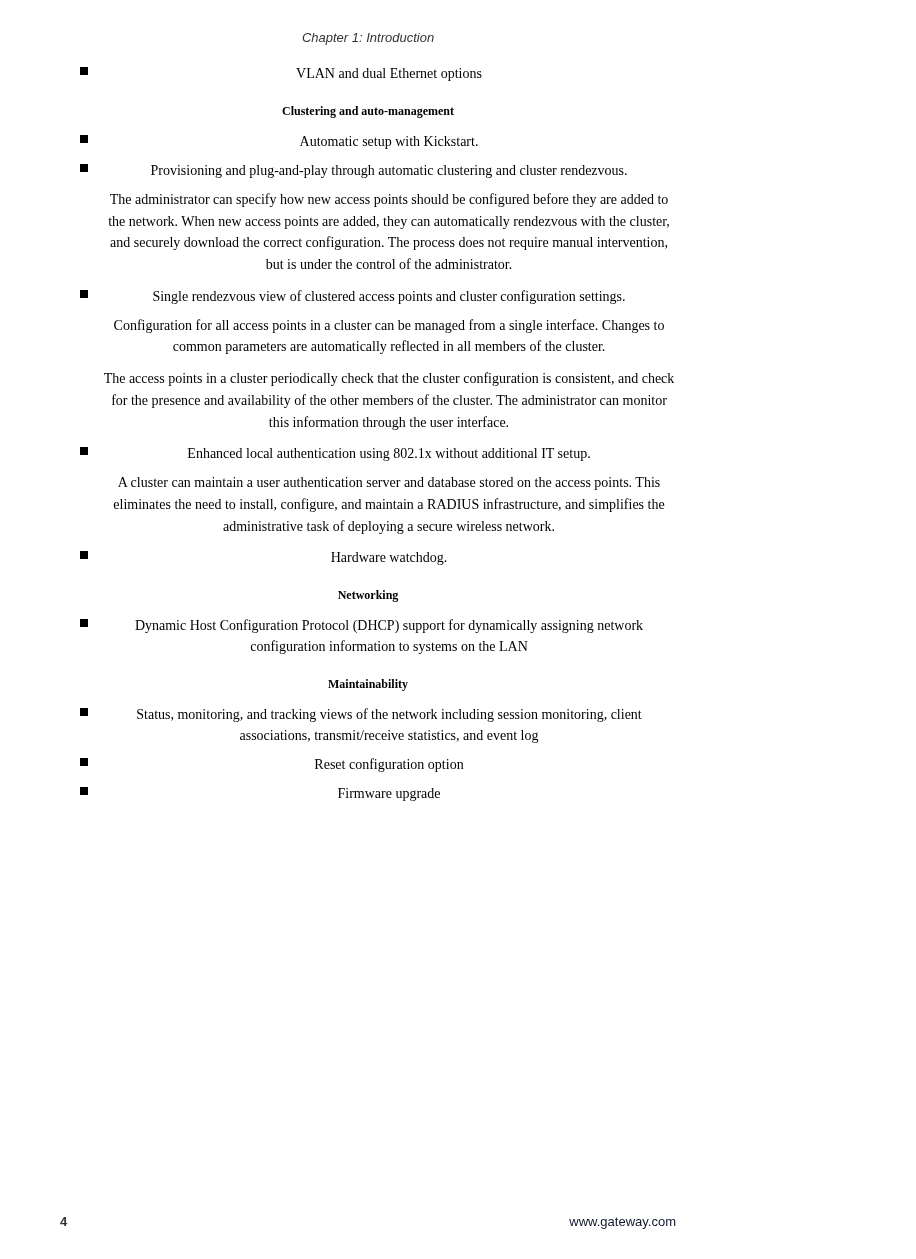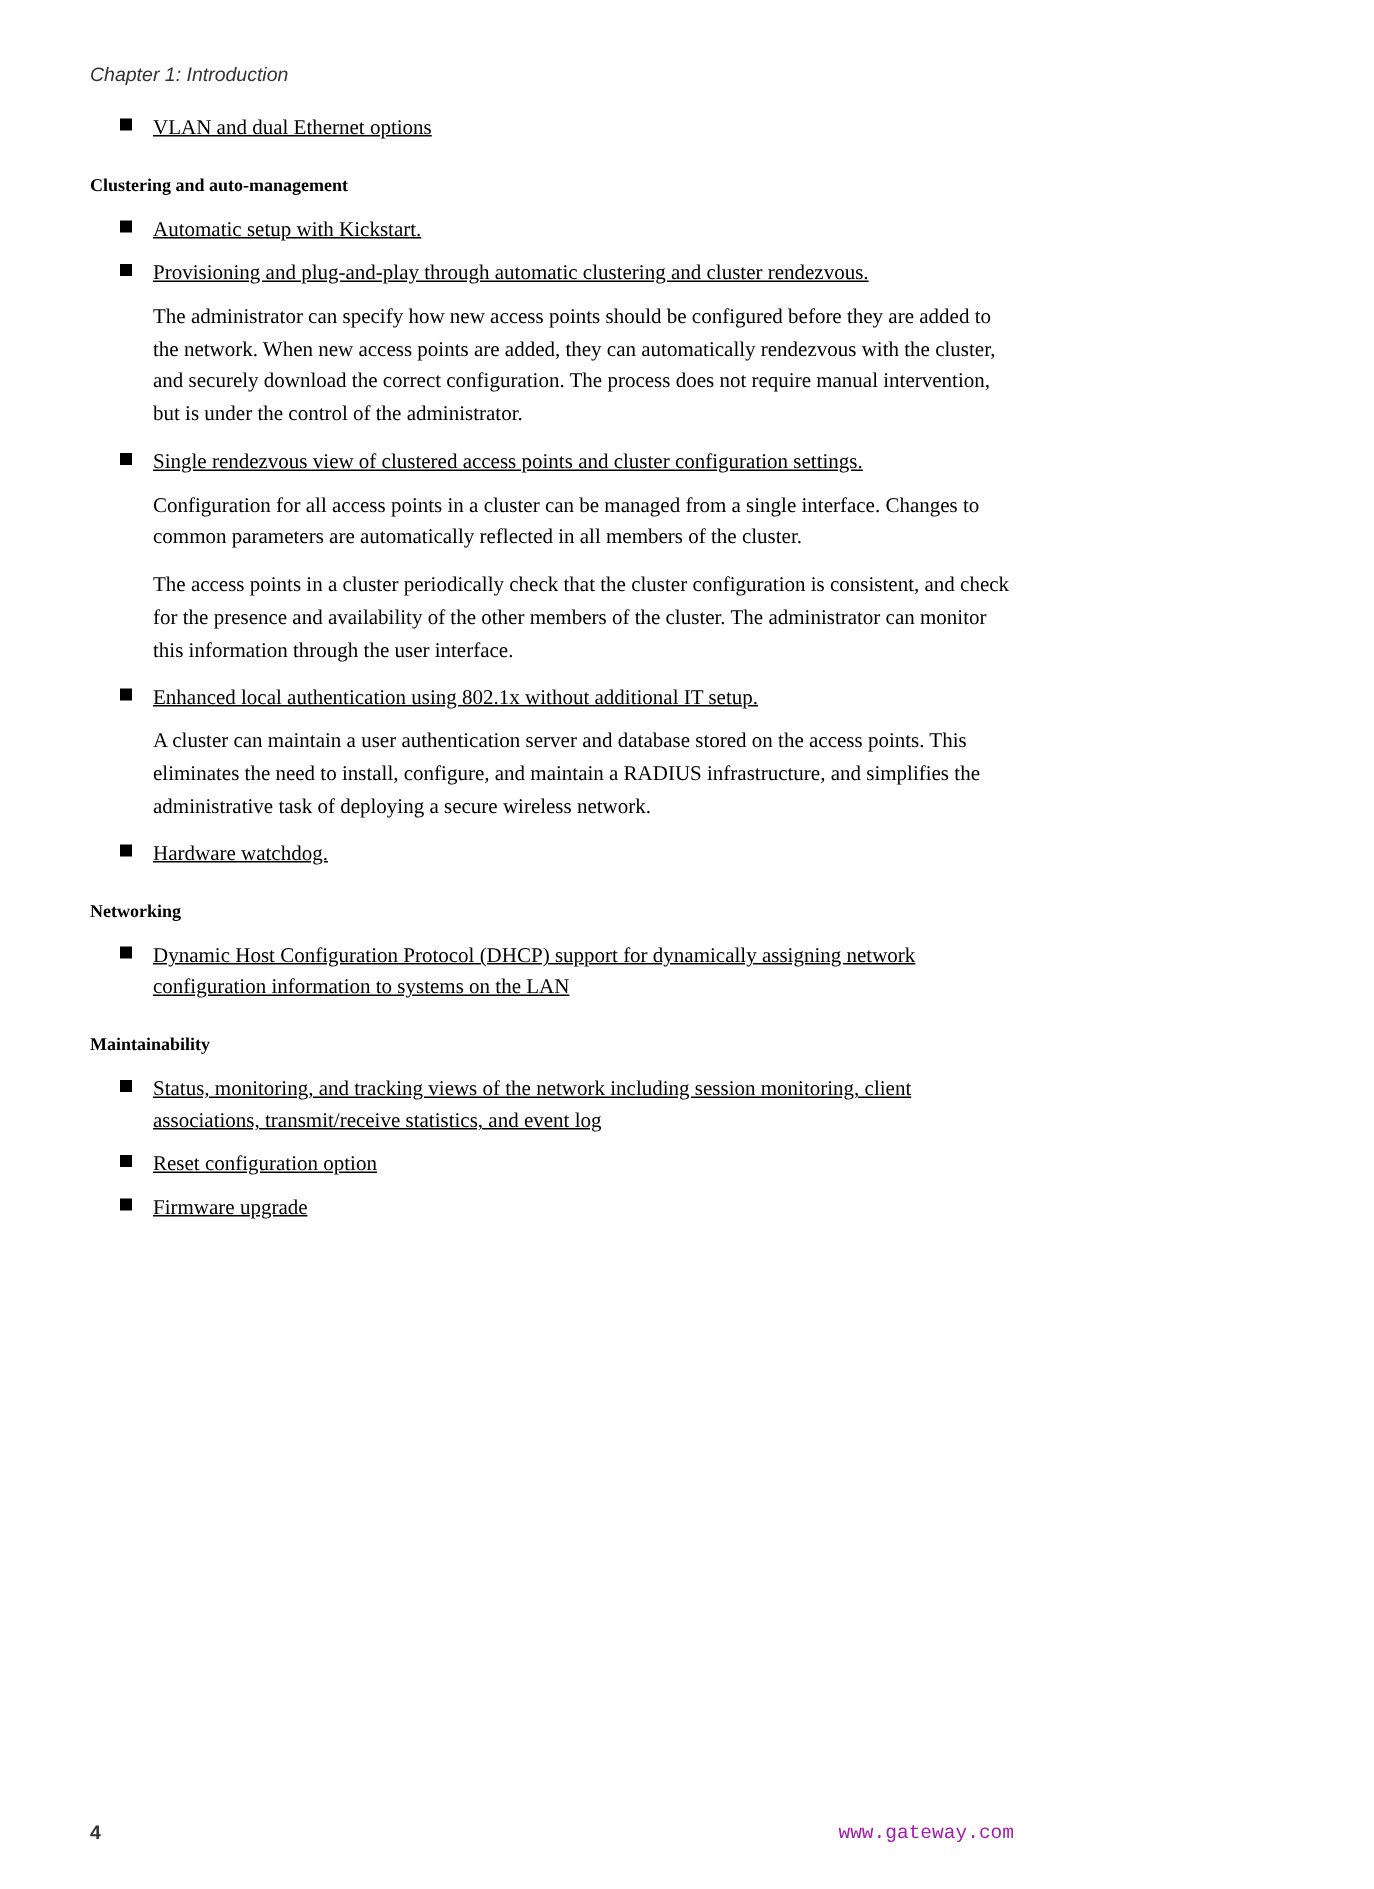--- a/index.html
+++ b/index.html
@@ -14,22 +14,23 @@
       font-size: 14px;
       color: #000000;
       width: 916px;
       min-height: 1259px;
       position: relative;
     }
 
     .page-container {
       width: 736px;
       min-height: 1259px;
-      padding: 42px 60px 50px 60px;
+      padding: 30px 60px 50px 60px;
       position: relative;
+      text-align: center;
     }
 
     .chapter-header {
       font-style: italic;
       font-size: 13px;
       color: #333;
       margin-bottom: 18px;
       font-family: Arial, sans-serif;
     }
 
@@ -45,21 +46,20 @@
       height: 8px;
       background: #000;
       flex-shrink: 0;
       margin-top: 4px;
       margin-right: 14px;
     }
 
     .bullet-text {
       flex: 1;
       line-height: 1.5;
-      text-decoration: underline;
     }
 
     .section-heading {
       font-size: 12px;
       font-weight: bold;
       margin-top: 20px;
       margin-bottom: 12px;
     }
 
     .sub-para {
@@ -82,22 +82,21 @@
       font-size: 13px;
       color: #333;
       font-family: Arial, sans-serif;
     }
 
     .footer-page-num {
       font-weight: bold;
     }
 
     .footer-url {
-      color: #a21caf;
-      font-family: Liberation Mono, monospace;
+      color: #0f172a;
     }
   </style>
 </head>
 <body>
 
 <div class="page-container">
 
   <div class="chapter-header">Chapter 1: Introduction</div>
 
   <div class="bullet-item">

